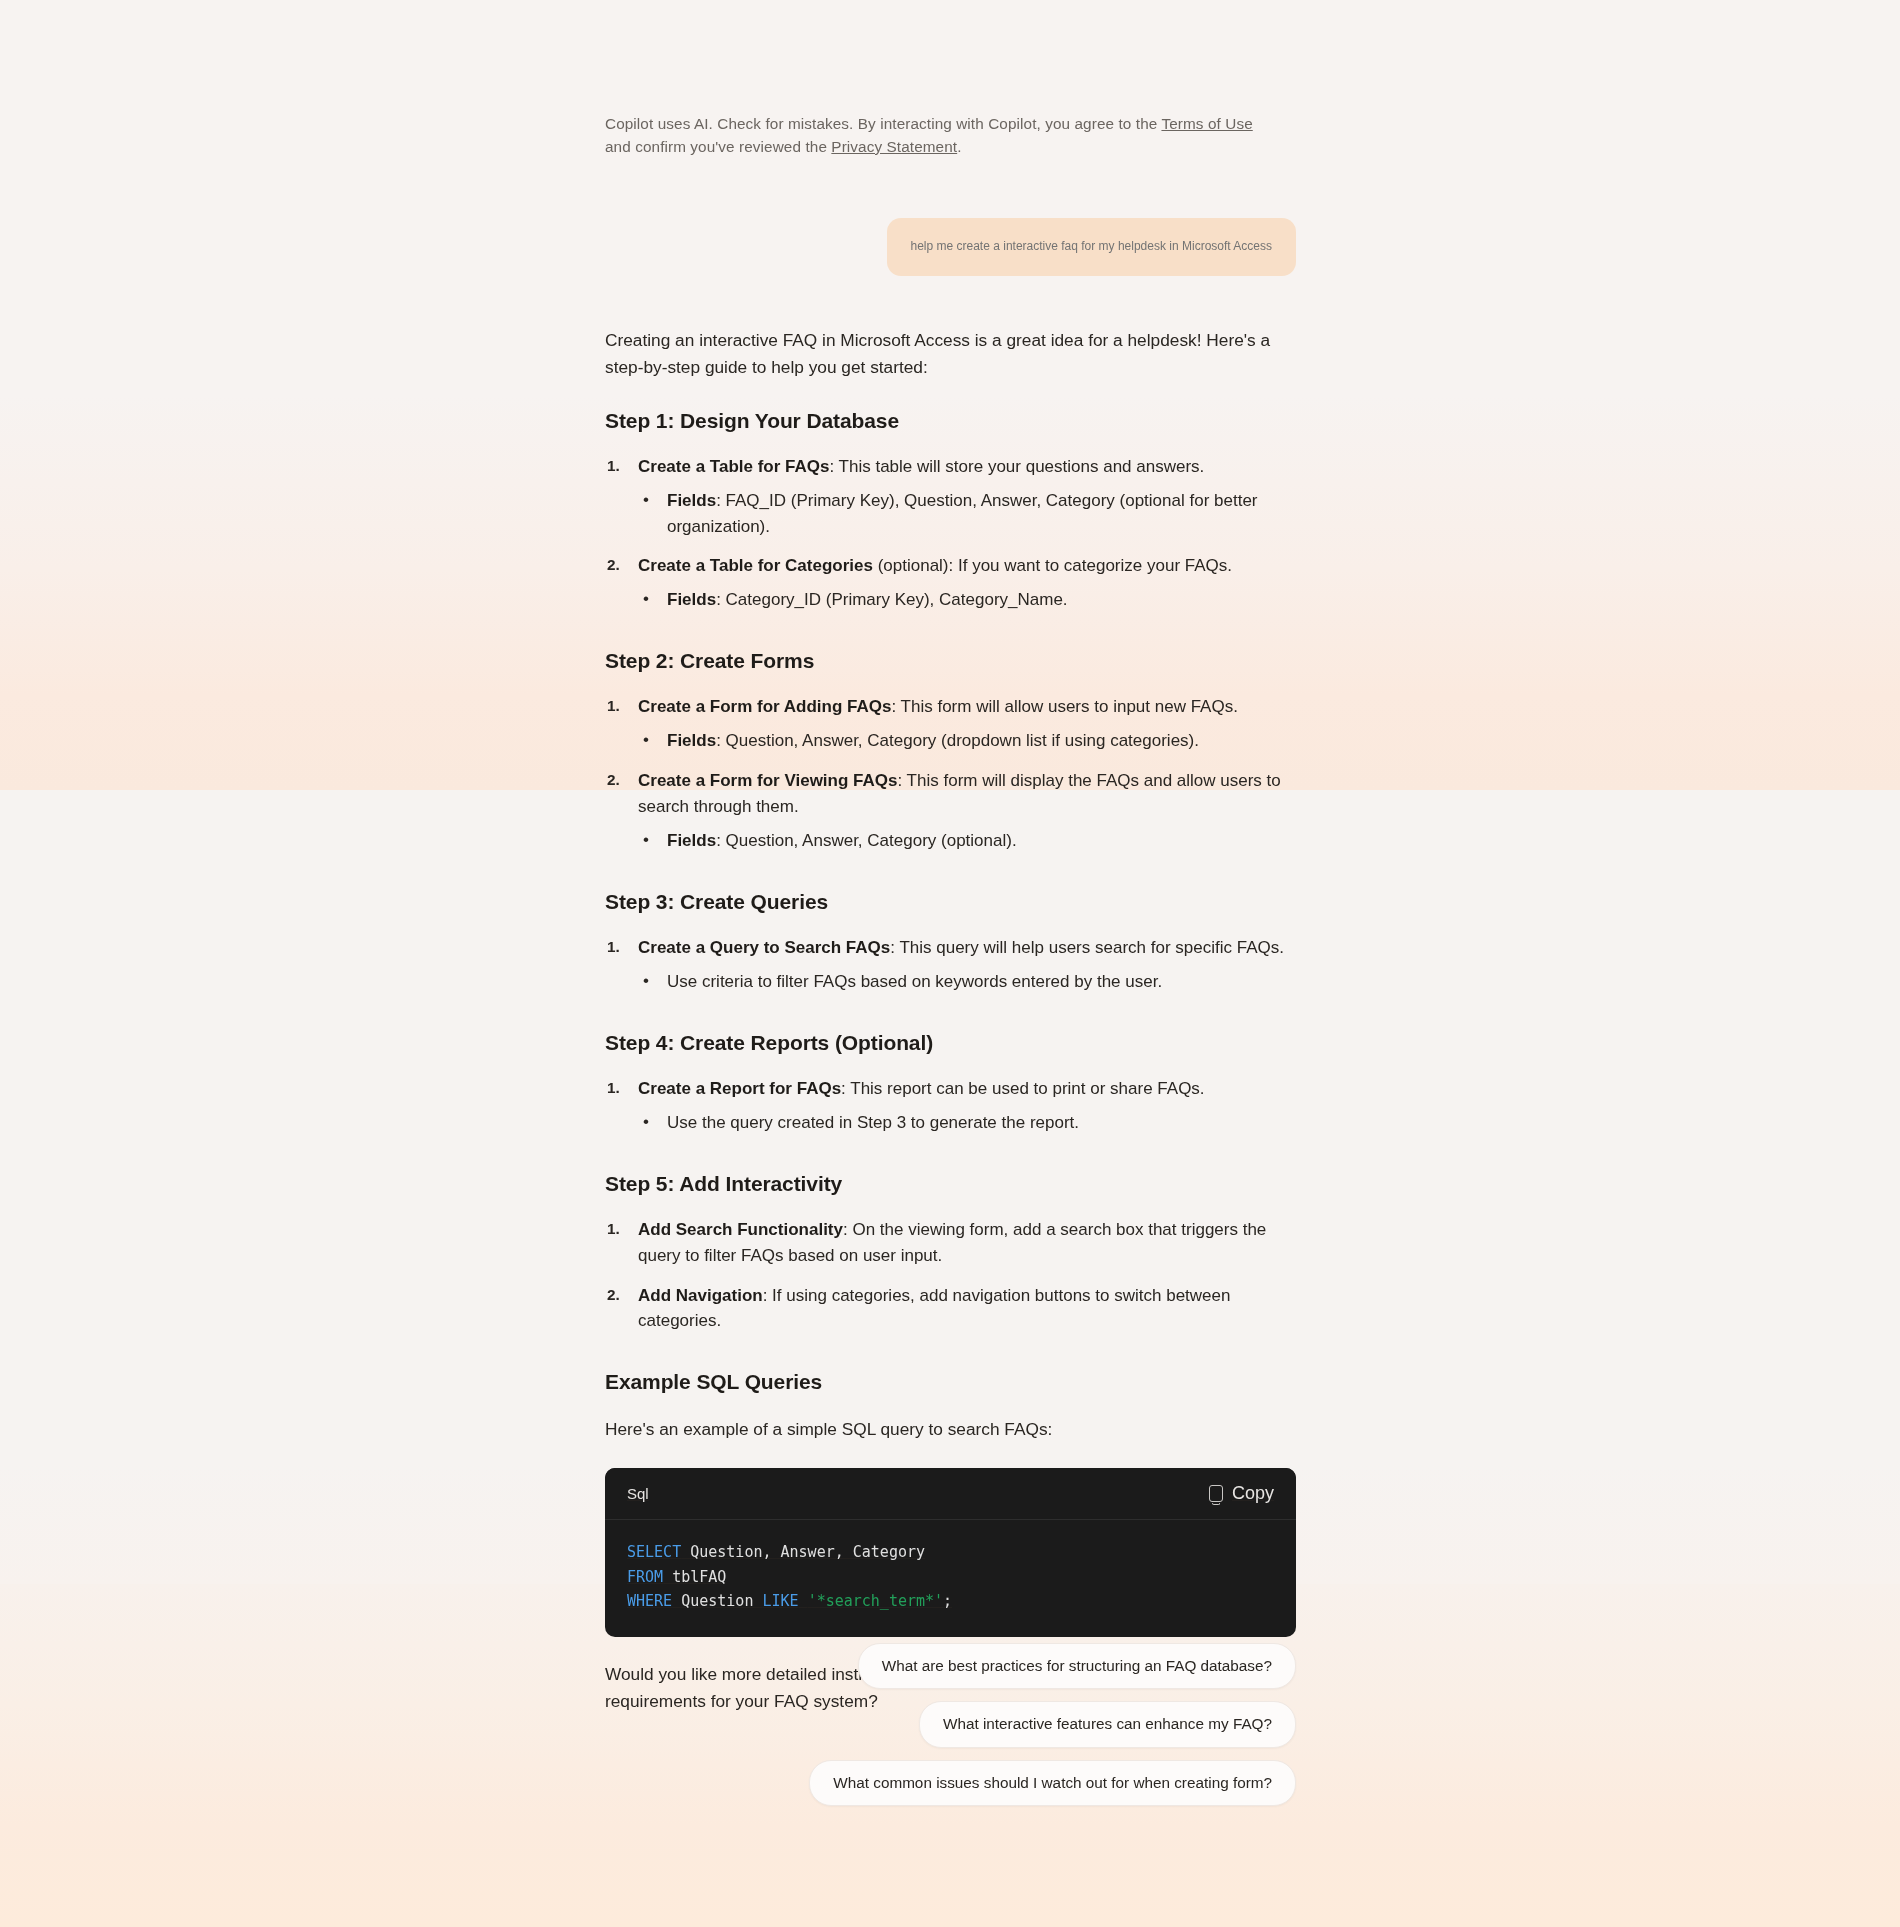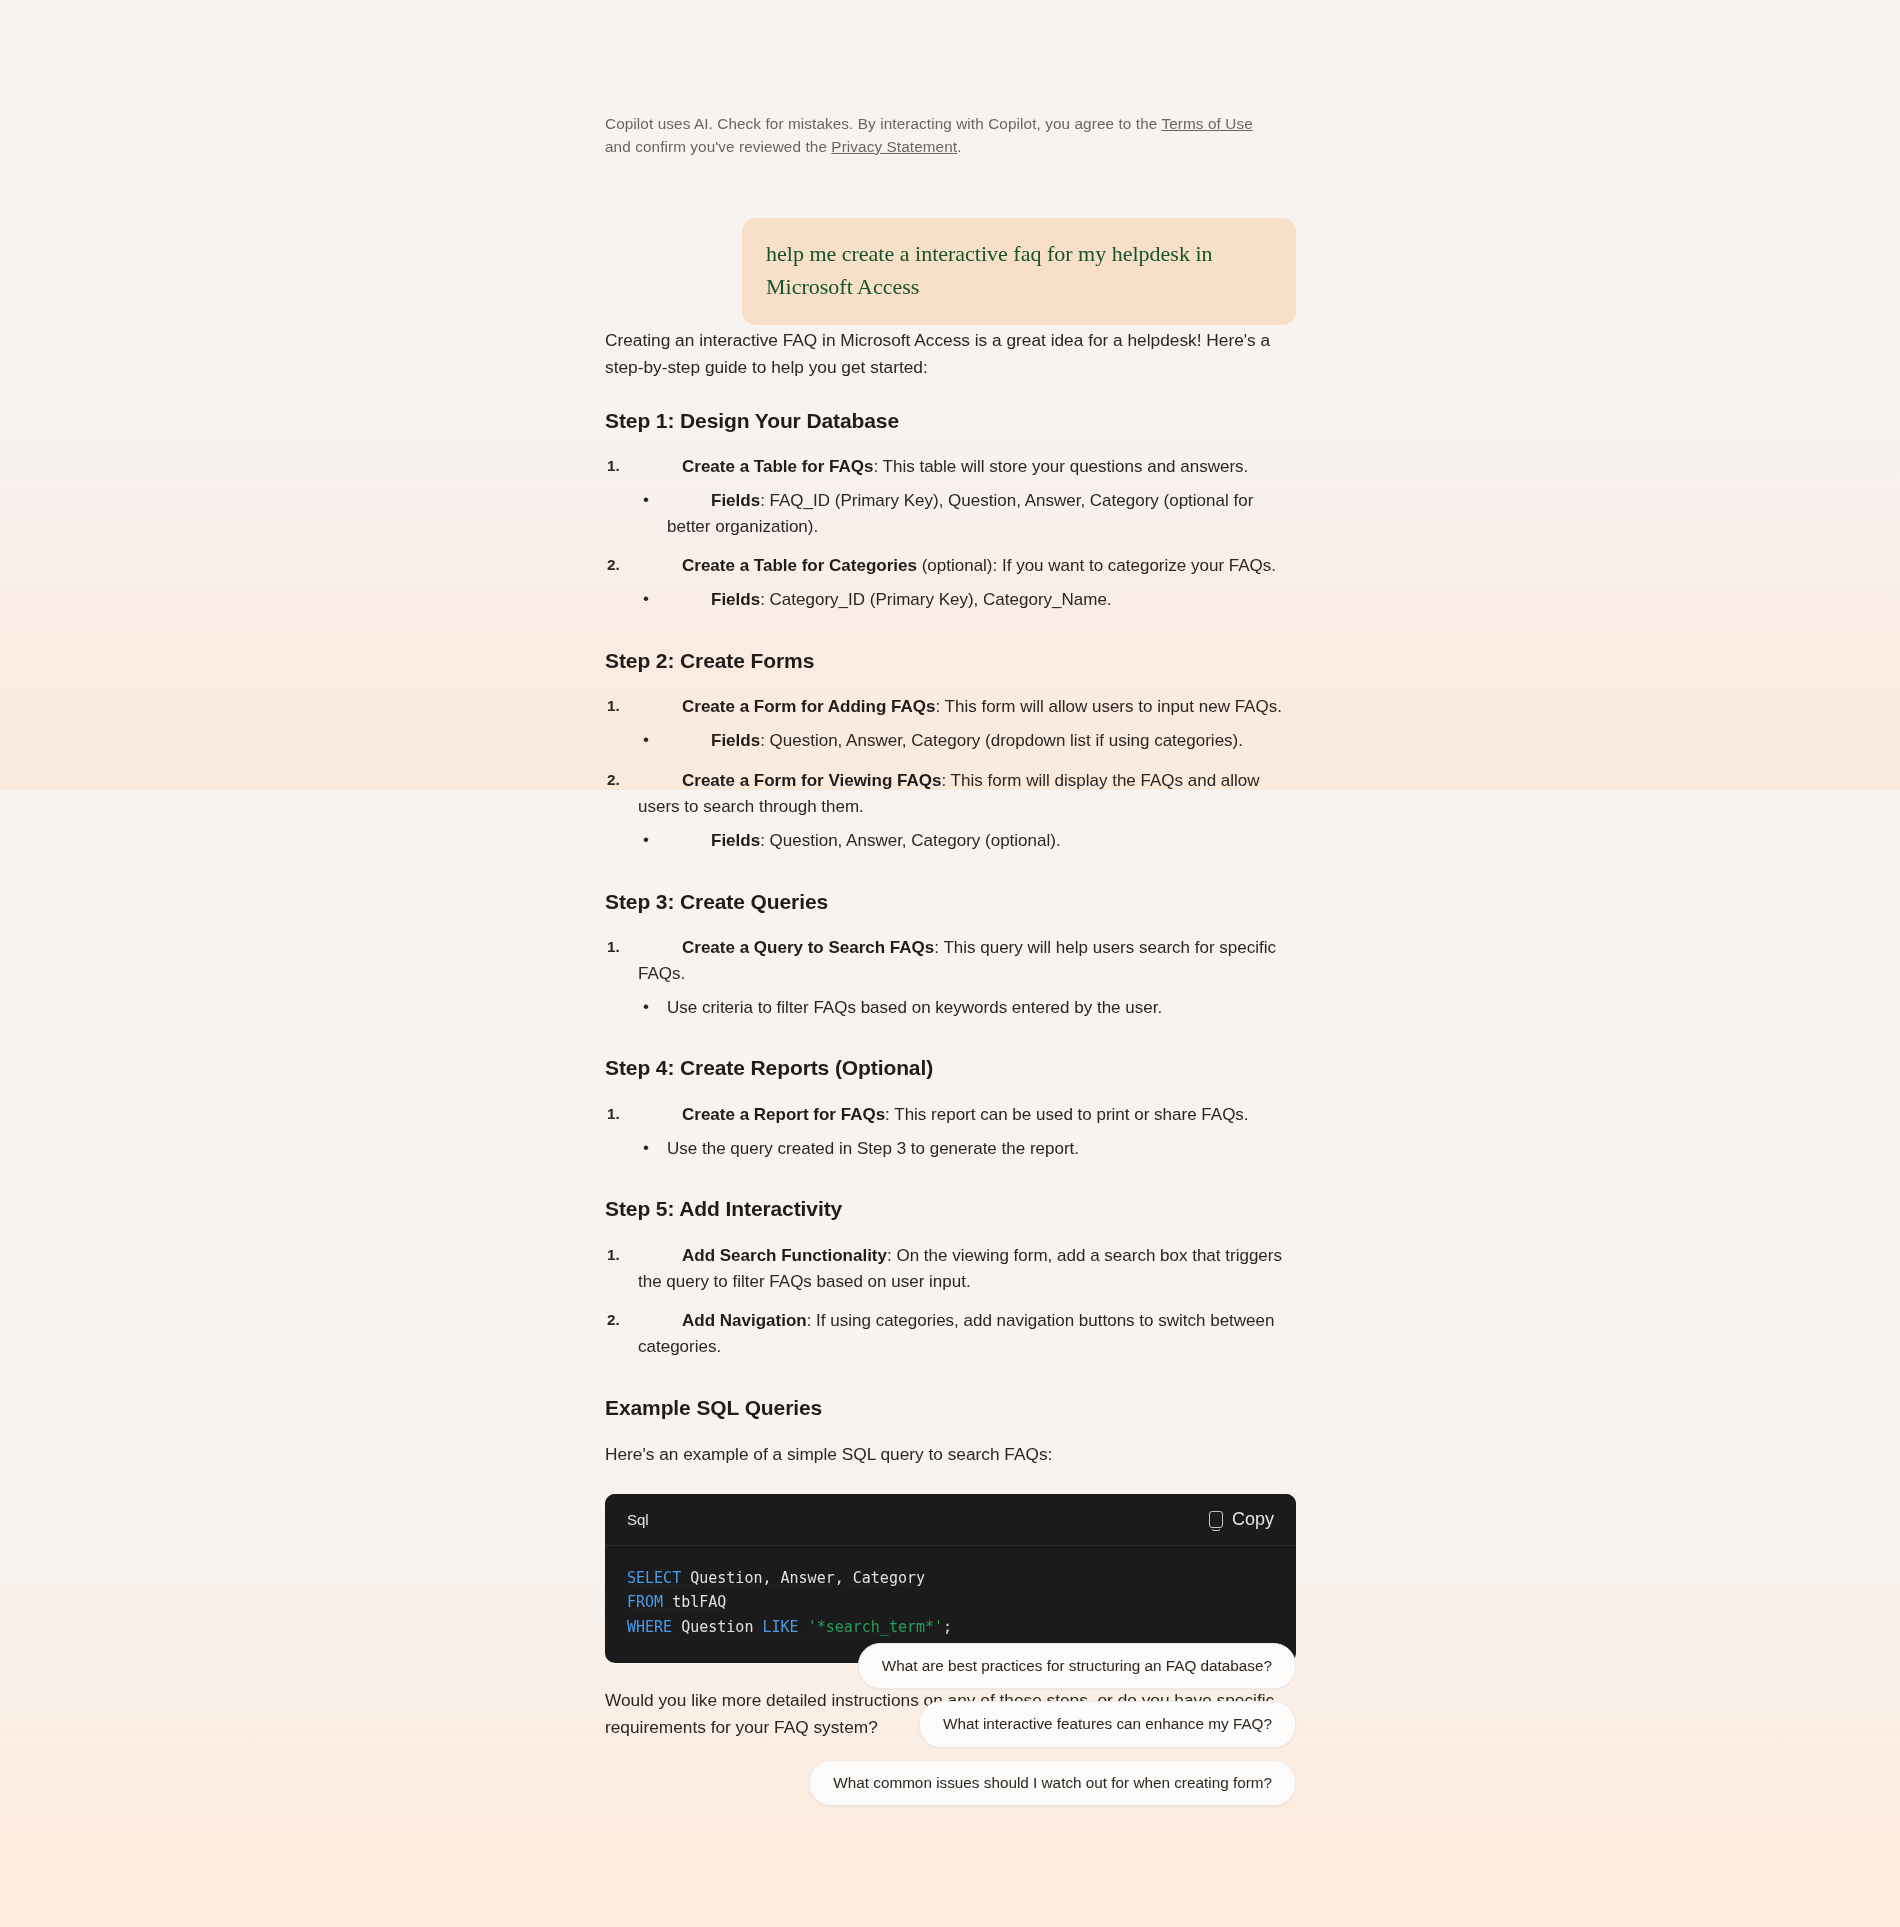--- a/index.html
+++ b/index.html
@@ -67,24 +67,23 @@
   .user-row {
     top: 218px;
     display: flex;
     justify-content: flex-end;
   }
   .user-bubble {
     background: #F8DFC8;
     border-radius: 14px;
     padding: 19px 24px 21px 24px;
     max-width: 554px;
-    font-size: 22px;
+    font-size: 12px;
     line-height: 1.52;
-    color: #14532d;
-    font-family: Liberation Serif, serif;
+    color: #737373;
   }
 
   
   .assistant {
     top: 327px;
     width: 693px;
     color: #23201E;
   }
   .assistant p {
     font-size: 17.3px;
@@ -140,21 +139,21 @@
     color: #2A2622;
   }
   ul.subs > li::before {
     content: "•";
     position: absolute;
     left: 5px;
     top: -1px;
     font-size: 17px;
     color: #2A2622;
   }
-  .assistant b, .assistant strong { font-weight: 700; color: #1F1C19; margin-left: 44px; }
+  .assistant b, .assistant strong { font-weight: 700; color: #1F1C19; }
 
   
   .codeblock {
     background: #1B1B1B;
     border-radius: 10px;
     overflow: hidden;
     margin: 22px 0 24px 0;
     width: 691px;
     text-decoration: underline;
   }

